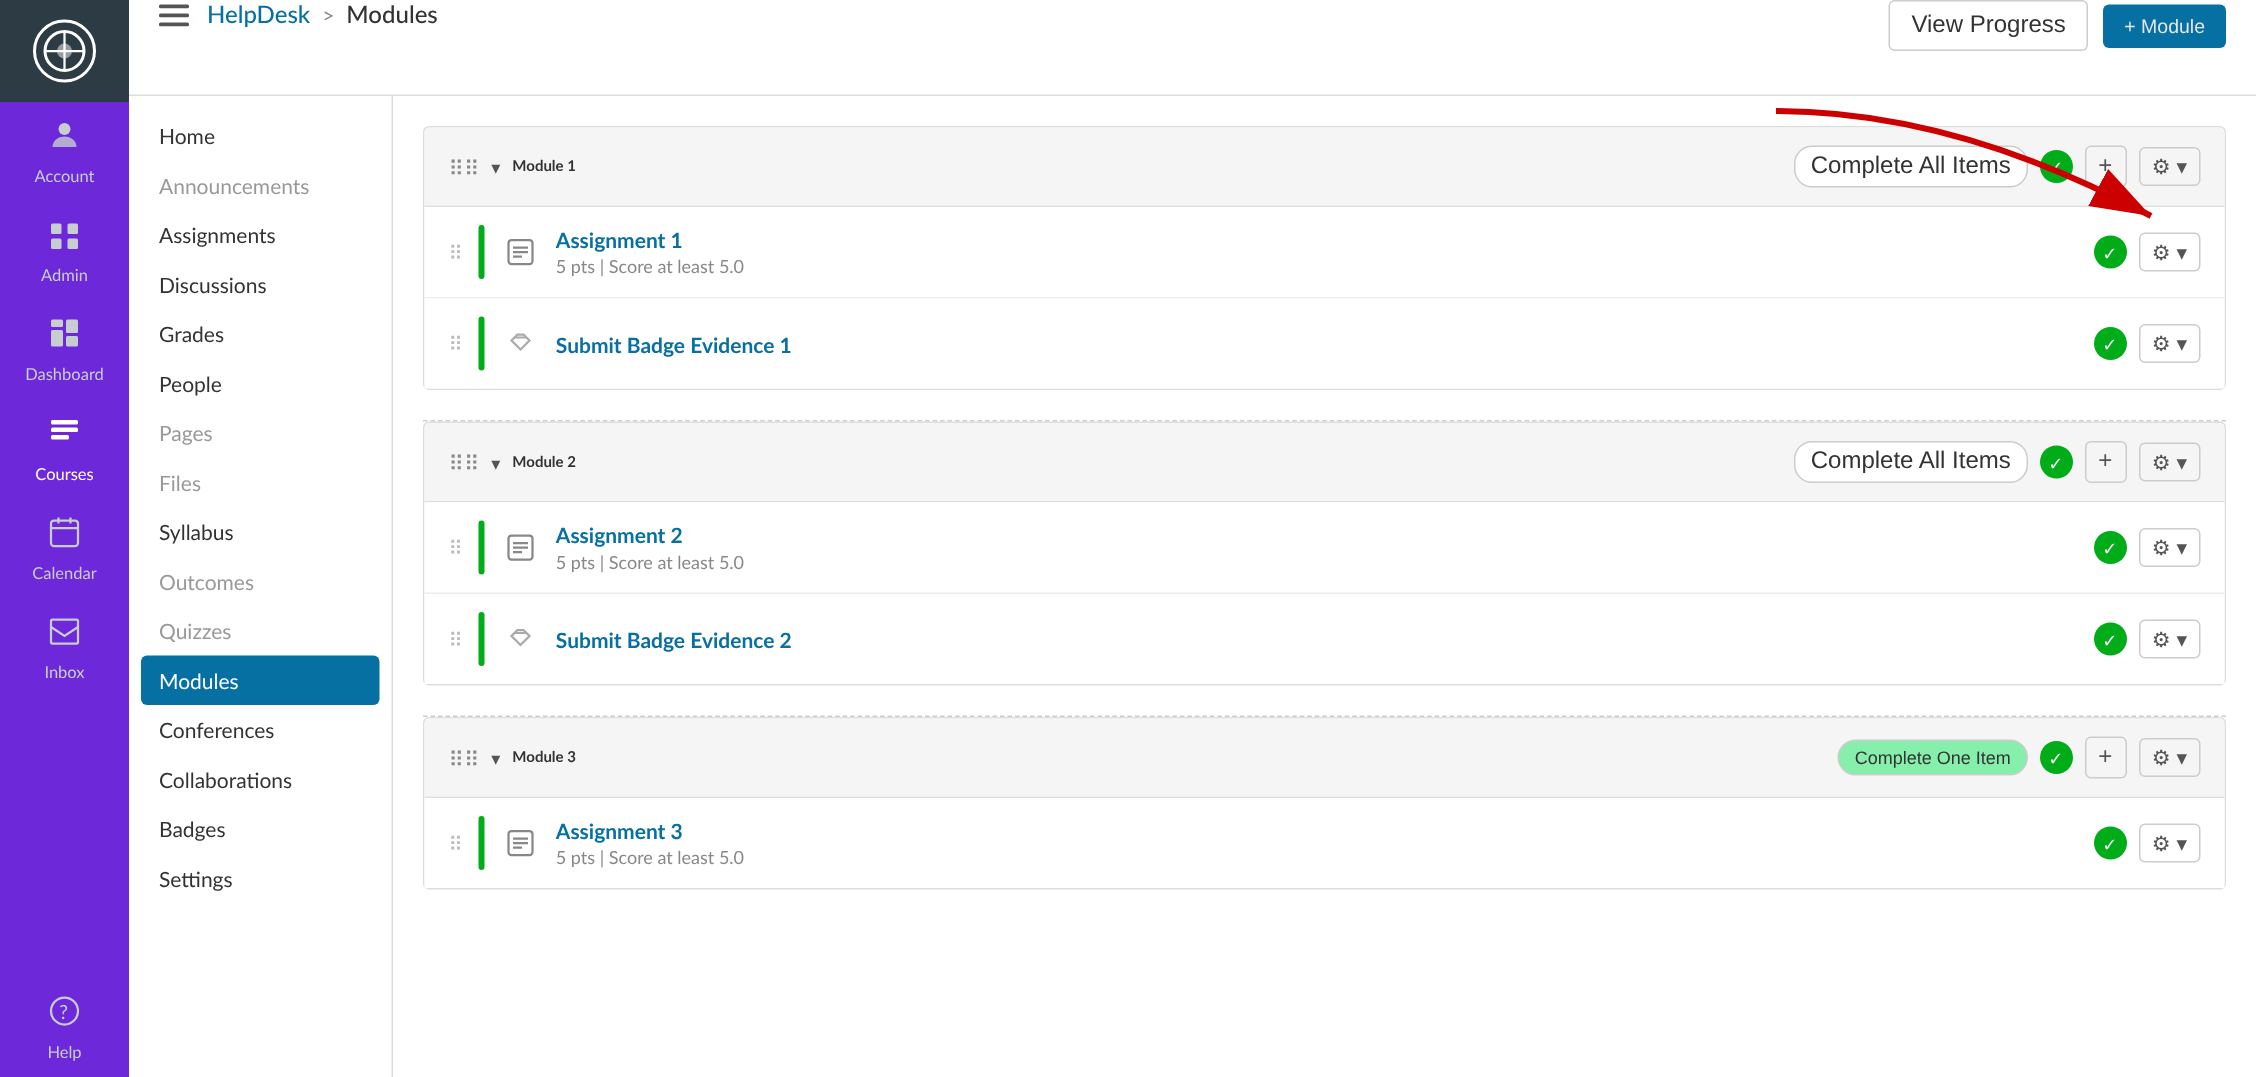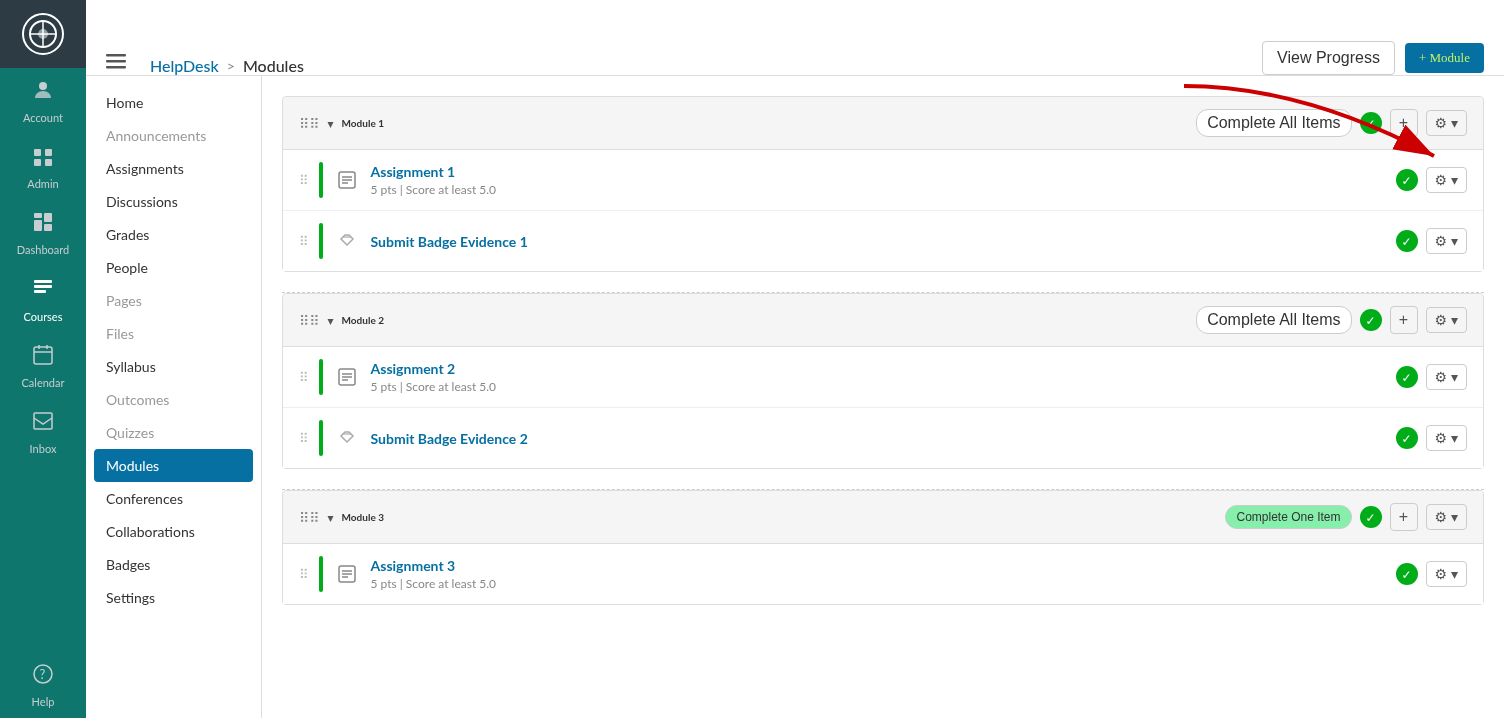--- a/index.html
+++ b/index.html
@@ -1,21 +1,21 @@
 <!DOCTYPE html>
 <html><head>
   <meta charset="utf-8">
   <style>
     * { box-sizing: border-box; margin: 0; padding: 0; }
     body { font-family: "Lato", Arial, sans-serif; font-size: 14px; background: #fff; display: flex; height: 718px; overflow: hidden; }
 
     
     .sidebar {
       width: 86px;
-      background: #0f766e;
+      background: #6d28d9;
       display: flex;
       flex-direction: column;
       align-items: center;
       padding-top: 0;
       flex-shrink: 0;
     }
     .sidebar-logo {
       width: 86px;
       height: 68px;
       display: flex;
@@ -60,26 +60,26 @@
     
     .main {
       flex: 1;
       display: flex;
       flex-direction: column;
       overflow: hidden;
     }
 
     
     .top-header {
-      height: 76px;
+      height: 64px;
       border-bottom: 1px solid #ddd;
       display: flex;
-      align-items: flex-end;
+      align-items: flex-start;
       padding: 0 20px;
-      gap: 24px;
+      gap: 12px;
       flex-shrink: 0;
     }
     .hamburger-icon {
       font-size: 18px;
       color: #555;
       cursor: pointer;
     }
     .breadcrumb {
       display: flex;
       align-items: center;
@@ -108,30 +108,29 @@
       border: 1px solid #ccc;
       background: #fff;
       color: #333;
       padding: 7px 14px;
       border-radius: 4px;
       cursor: pointer;
       font-size: 16px;
     }
     .btn-add-module {
       background: #0770A3;
-      color: #bef264;
+      color: #e5e5e5;
       border: none;
       padding: 7px 14px;
       border-radius: 4px;
       cursor: pointer;
       font-size: 13px;
       display: flex;
       align-items: center;
       gap: 4px;
-      font-family: Liberation Serif, serif;
     }
 
     
     .content-layout {
       display: flex;
       flex: 1;
       overflow: hidden;
     }
 
     

